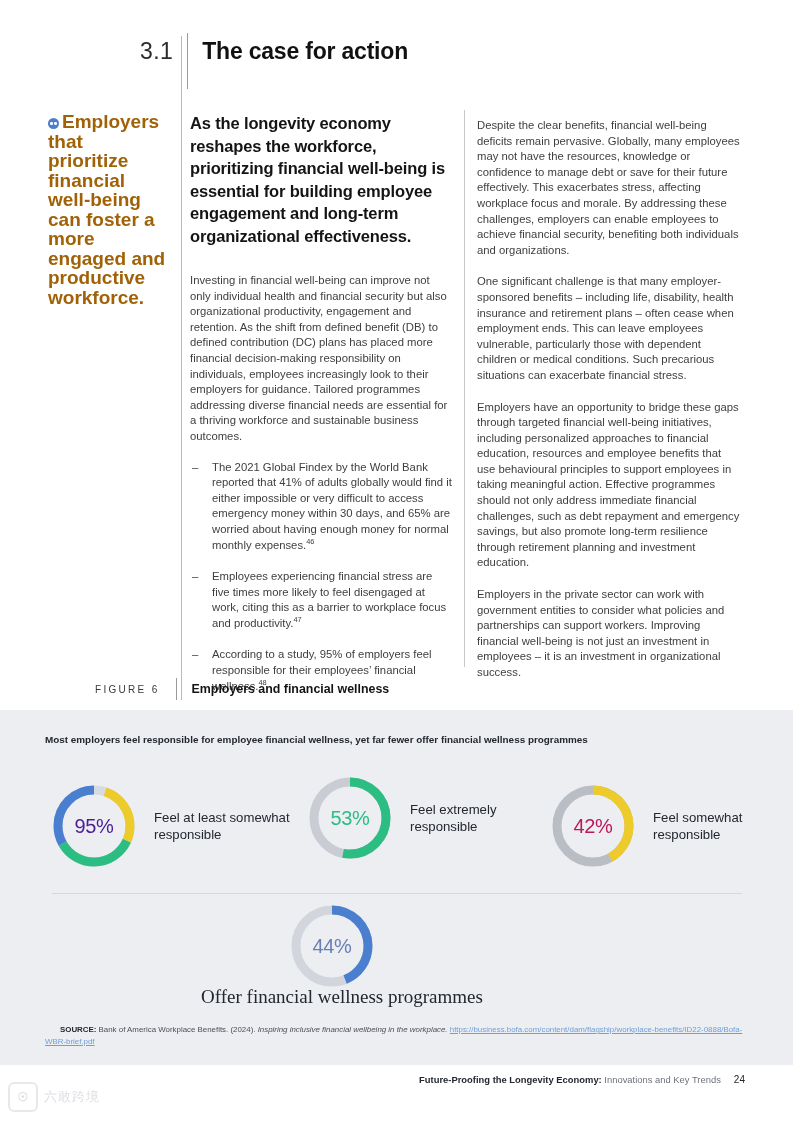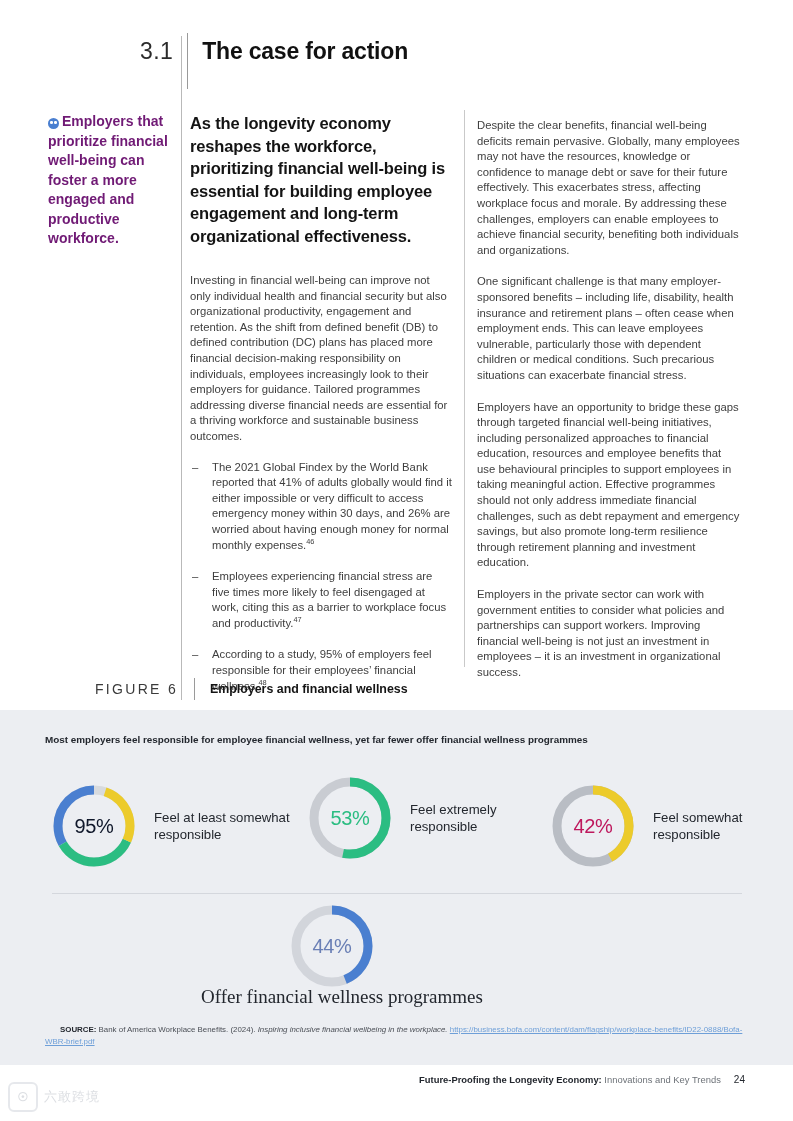--- a/index.html
+++ b/index.html
@@ -19,21 +19,21 @@
   .sec-rule{width:1px;background:#9a9a9a;margin:0 14px;height:56px;position:relative;top:-3px;}
   .sec-title{font-size:23px;font-weight:700;color:#111;line-height:30px;letter-spacing:-.2px;}
 
   
   .body-rule{position:absolute;left:181px;top:36px;width:1px;height:664px;background:#b9b9b9;}
   .mid-rule{position:absolute;left:464px;top:110px;width:1px;height:557px;background:#c9c9c9;}
 
   
   .pullquote{
     position:absolute;left:48px;top:112px;width:120px;
-    font-size:14px;line-height:19.5px;font-weight:700;color:#701a75;
+    font-size:19px;line-height:19.5px;font-weight:700;color:#a16207;
   }
   .quote-mark{
     display:inline-block;width:11px;height:11px;border-radius:50%;
     background:#4a7fd0;position:relative;top:1px;margin-right:3px;
     vertical-align:middle;
   }
   .quote-mark::before{
     content:"";position:absolute;left:2px;top:3.5px;width:2.6px;height:2.6px;
     border-radius:50%;background:#fff;box-shadow:4px 0 0 0 #fff;
   }
@@ -55,21 +55,21 @@
   ul.dashlist{list-style:none;margin:0;padding:0;}
   ul.dashlist li{
     position:relative;padding-left:22px;margin-bottom:16px;
     font-size:11.3px;line-height:15.6px;color:#3e3e3e;
   }
   ul.dashlist li .dash{position:absolute;left:2px;top:0;color:#3e3e3e;}
   sup{font-size:7.4px;vertical-align:super;line-height:0;}
 
   
   .figcap{position:absolute;left:95px;top:678px;display:flex;align-items:center;}
-  .figcap .lbl{font-size:14px;letter-spacing:2.3px;color:#3a3a3a;}
+  .figcap .lbl{font-size:10px;letter-spacing:2.3px;color:#3a3a3a;}
   .figcap .rule{width:1px;height:22px;background:#9a9a9a;margin:0 15px 0 16px;}
   .figcap .txt{font-size:12.4px;font-weight:700;color:#141414;}
 
   
   .panel{position:absolute;left:0;top:710px;width:793px;height:355px;background:#eceef2;}
   .panel-title{
     position:absolute;left:45px;top:734px;width:700px;
     font-size:9.9px;font-weight:700;color:#23272e;letter-spacing:.01px;
   }
 
@@ -129,21 +129,21 @@
 
   <div class="pullquote">
     <span class="quote-mark"></span><span>Employers that prioritize financial well-being can foster a more engaged and productive workforce.</span>
   </div>
 
   <div class="col-left">
     <p class="lede">As the longevity economy reshapes the workforce, prioritizing financial well-being is essential for building employee engagement and long-term organizational effectiveness.</p>
     <p class="body">Investing in financial well-being can improve not only individual health and financial security but also organizational productivity, engagement and retention. As the shift from defined benefit (DB) to defined contribution (DC) plans has placed more financial decision-making responsibility on individuals, employees increasingly look to their employers for guidance. Tailored programmes addressing diverse financial needs are essential for a thriving workforce and sustainable business outcomes.</p>
     <ul class="dashlist">
       <li>
-        <span class="dash">–</span><span>The 2021 Global Findex by the World Bank reported that 41% of adults globally would find it either impossible or very difficult to access emergency money within 30 days, and 26% are worried about having enough money for normal monthly expenses.</span><sup>46</sup>
+        <span class="dash">–</span><span>The 2021 Global Findex by the World Bank reported that 41% of adults globally would find it either impossible or very difficult to access emergency money within 30 days, and 65% are worried about having enough money for normal monthly expenses.</span><sup>46</sup>
       </li>
       <li>
         <span class="dash">–</span><span>Employees experiencing financial stress are five times more likely to feel disengaged at work, citing this as a barrier to workplace focus and productivity.</span><sup>47</sup>
       </li>
       <li>
         <span class="dash">–</span><span>According to a study, 95% of employers feel responsible for their employees’ financial wellness.</span><sup>48</sup>
       </li>
     </ul>
   </div>
 
@@ -166,21 +166,21 @@
 <div class="panel-title">Most employers feel responsible for employee financial wellness, yet far fewer offer financial wellness programmes</div>
 
 <div class="stat" style="left:52px;top:784px;width:250px;">
   <div class="donut">
     <svg width="84" height="84" viewBox="0 0 84 84" aria-hidden="true">
       <circle cx="42" cy="42" r="36" fill="none" stroke="#d7dade" stroke-width="9"></circle>
       <circle cx="42" cy="42" r="36" fill="none" stroke="#4a7fd0" stroke-width="9" stroke-dasharray="75.4 226.2" stroke-dashoffset="-150.8"></circle>
       <circle cx="42" cy="42" r="36" fill="none" stroke="#2bbd82" stroke-width="9" stroke-dasharray="79.2 226.2" stroke-dashoffset="-71.6"></circle>
       <circle cx="42" cy="42" r="36" fill="none" stroke="#eccb2b" stroke-width="9" stroke-dasharray="60.3 226.2" stroke-dashoffset="-11.3"></circle>
     </svg>
-    <span class="val" style="color:#0f172a;">95%</span>
+    <span class="val" style="color:#4c1d95;">95%</span>
   </div>
   <div class="lab">Feel at least somewhat responsible</div>
 </div>
 
 <div class="stat" style="left:308px;top:776px;width:235px;">
   <div class="donut">
     <svg width="84" height="84" viewBox="0 0 84 84" aria-hidden="true">
       <circle cx="42" cy="42" r="36" fill="none" stroke="#c9ccd2" stroke-width="9"></circle>
       <circle cx="42" cy="42" r="36" fill="none" stroke="#2bbd82" stroke-width="9" stroke-dasharray="119.9 226.2" stroke-dashoffset="0"></circle>
     </svg>

